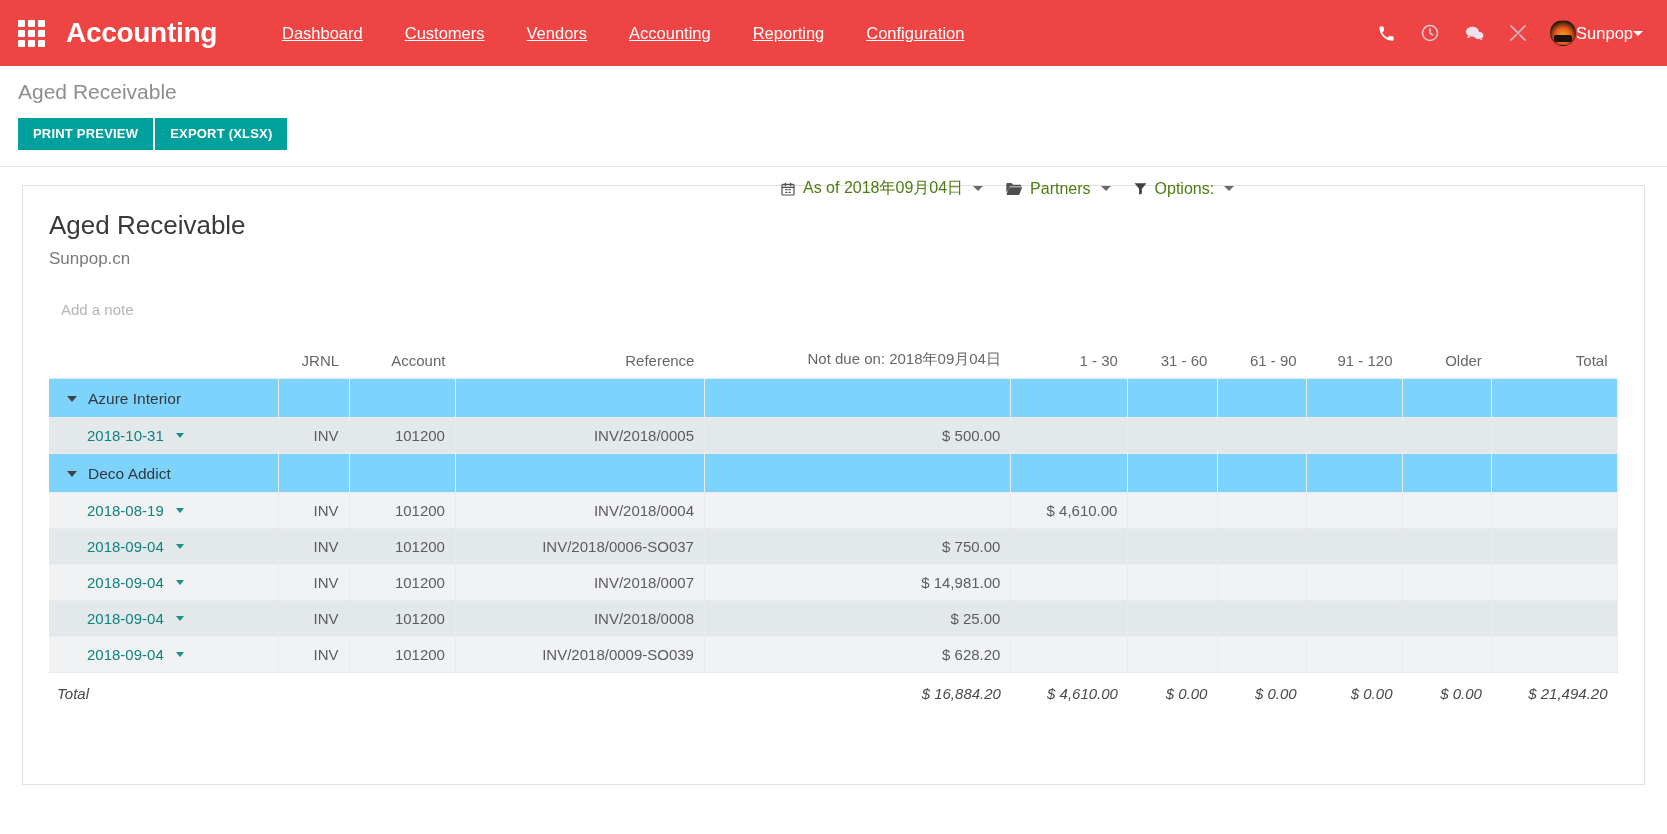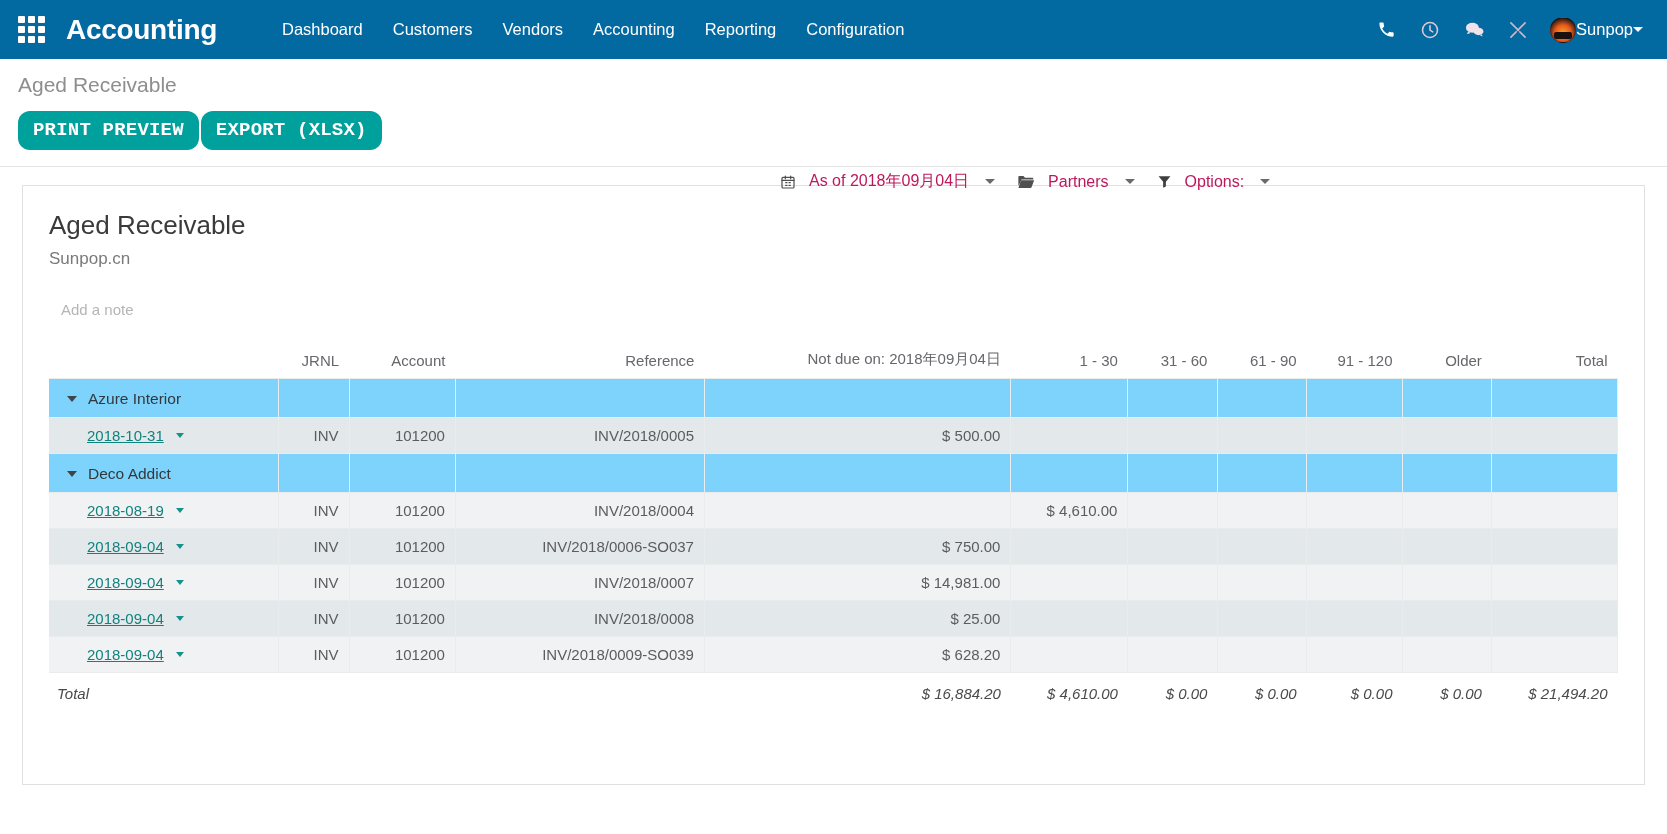--- a/index.html
+++ b/index.html
@@ -7,22 +7,22 @@
     margin: 0; padding: 0;
     width: 1667px; height: 834px;
     background: #ffffff;
     font-family: "Liberation Sans", sans-serif;
     color: #4c4c4c;
     overflow: hidden;
   }
 
   
   .navbar {
-    height: 59px;
-    background: #0369a1;
+    height: 66px;
+    background: #ef4444;
     display: flex;
     align-items: center;
     padding: 0 18px 0 14px;
     color: #ffffff;
     position: relative;
   }
   .apps-grid {
     width: 34px; height: 34px;
     display: grid;
     grid-template-columns: repeat(3, 7px);
@@ -40,21 +40,21 @@
     border-radius: 1px;
   }
   .brand {
     font-size: 28px;
     font-weight: bold;
     letter-spacing: -0.3px;
     margin-right: 50px;
     white-space: nowrap;
     cursor: pointer;
   }
-  .menus { display: flex; align-items: flex-end; gap: 0px; }
+  .menus { display: flex; align-items: flex-end; gap: 12px; text-decoration: underline; }
   .menus .menu-item {
     font-size: 16.5px;
     padding: 6px 15px;
     white-space: nowrap;
     cursor: pointer;
     color: #ffffff;
   }
   .nav-right {
     margin-left: auto;
     display: flex;
@@ -110,42 +110,42 @@
     color: #8e8e8e;
     margin-bottom: 14px;
     cursor: pointer;
   }
   .cp-row { display: flex; align-items: center; }
   .btn-group { display: flex; gap: 2px; }
   .btn-teal {
     background: #00a09d;
     color: #ffffff;
     border: none;
-    font-size: 19px;
+    font-size: 13px;
     font-weight: bold;
     letter-spacing: 0.2px;
     padding: 9px 15px;
     cursor: pointer;
-    font-family: Liberation Mono, monospace;
-    border-radius: 12px;
+    font-family: Liberation Sans, sans-serif;
+    border-radius: 0;
     line-height: 1.1;
   }
 
   .filters {
     position: absolute;
     left: 780px;
     top: 112px;
     display: flex;
     align-items: center;
     gap: 22px;
   }
   .filter-item {
-    display: flex; align-items: center; gap: 13px;
+    display: flex; align-items: center; gap: 7px;
     font-size: 16px;
-    color: #be185d;
+    color: #4d7c0f;
     cursor: pointer;
     white-space: nowrap;
   }
   .filter-item .ficon { color: #4f4f4f; display: flex; align-items: center; }
   .filter-item .fcaret {
     width: 0; height: 0;
     border-left: 5px solid transparent;
     border-right: 5px solid transparent;
     border-top: 5px solid #6a6a6a;
     margin-left: 3px;
@@ -238,21 +238,20 @@
     flex: none;
   }
   .date-link {
     color: #11827d;
     font-size: 15px;
     cursor: pointer;
     padding-left: 28px;
     display: inline-flex;
     align-items: center;
     gap: 12px;
-    text-decoration: underline;
   }
   .date-link .tri-sm {
     width: 0; height: 0;
     border-left: 4.5px solid transparent;
     border-right: 4.5px solid transparent;
     border-top: 5.5px solid #17918c;
     flex: none;
   }
   tr.total-row td {
     background: #ffffff;

